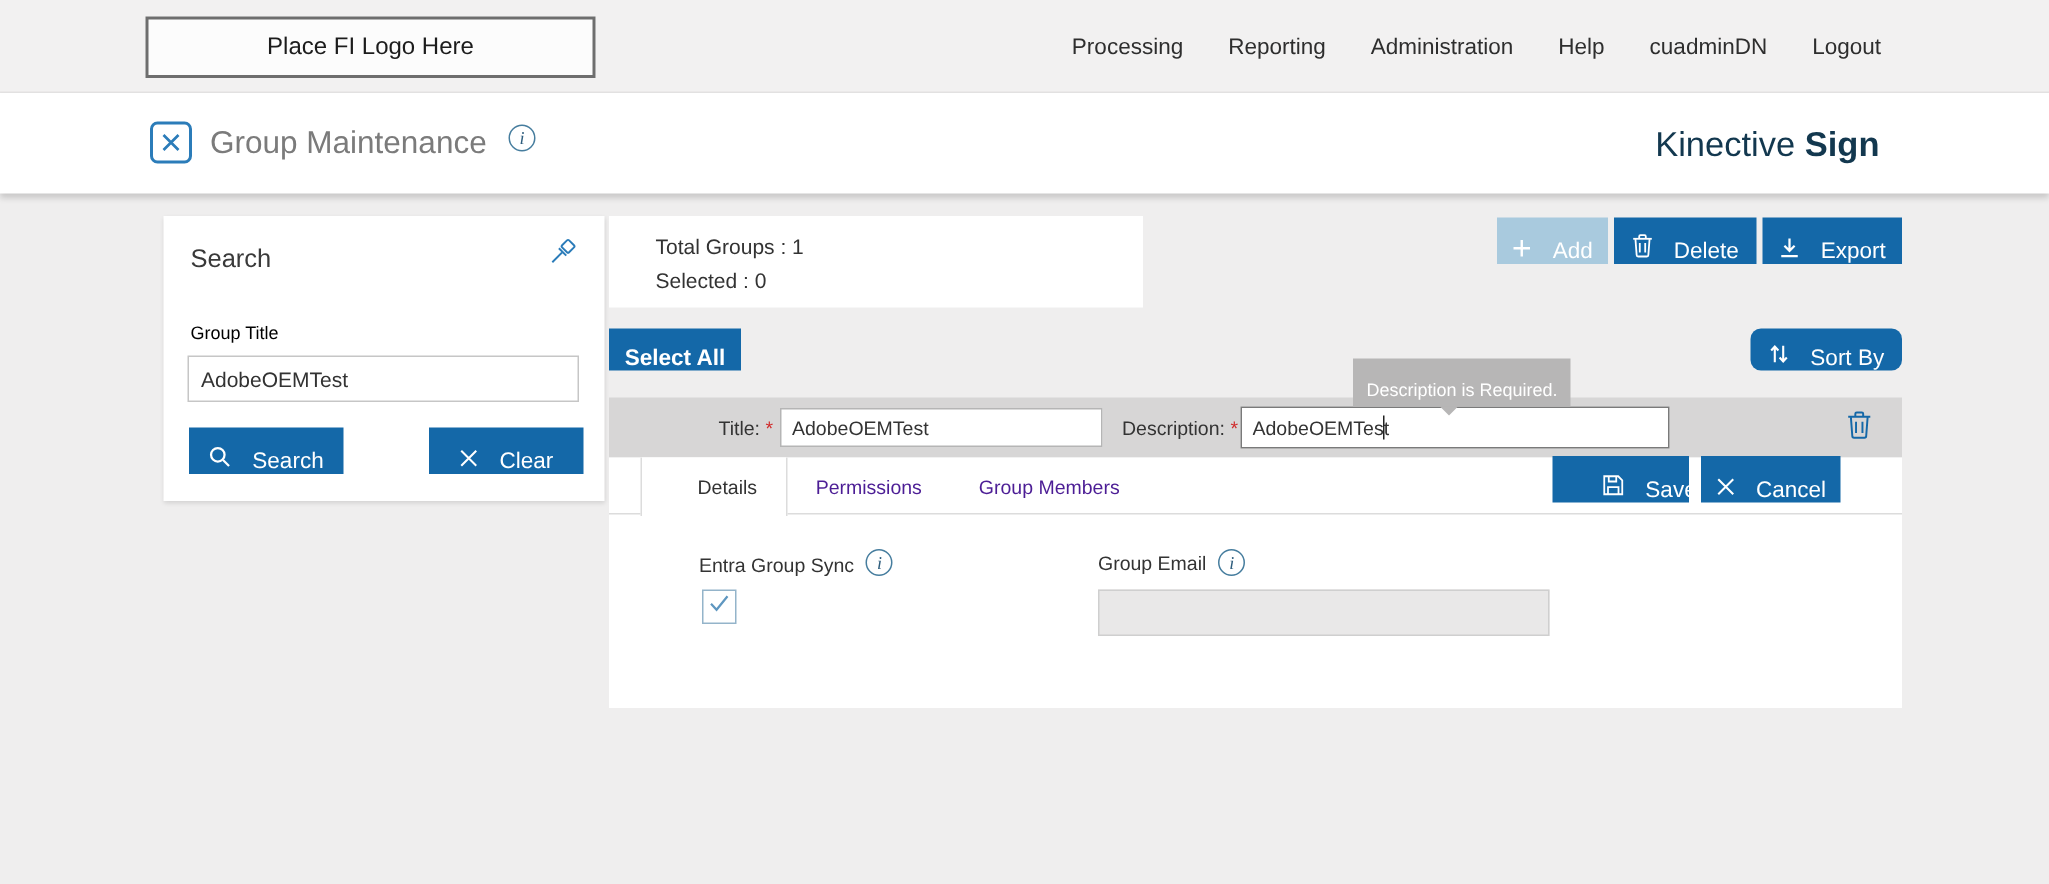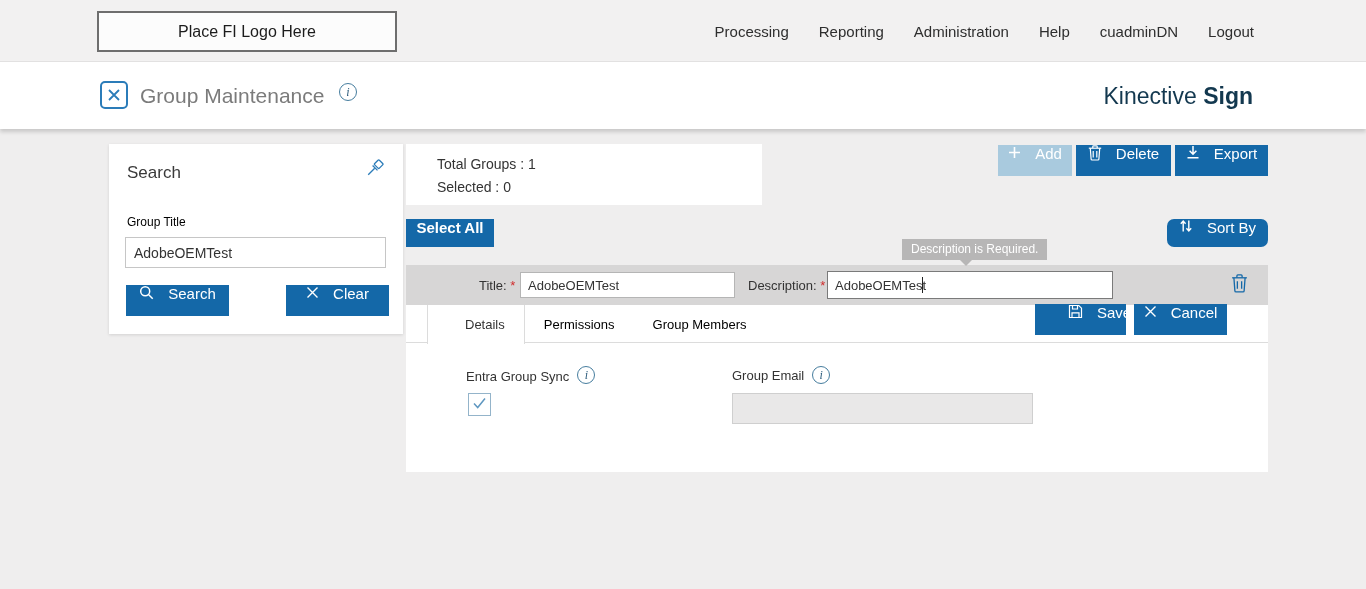--- a/index.html
+++ b/index.html
@@ -21,58 +21,58 @@
   .brand b { font-weight:700; }
 
   .info { width:18px; height:18px; border:1px solid #467d9e; border-radius:50%; display:inline-flex; align-items:center; justify-content:center; font-family:"Liberation Serif", serif; font-style:italic; font-size:12px; color:#2e5d7d; background:#fff; cursor:pointer; flex:none; }
 
   
   .search-card { position:absolute; left:109px; top:144px; width:294px; height:190px; background:#fff; box-shadow:0 1px 3px rgba(0,0,0,.12); }
   .search-title { position:absolute; left:18px; top:19px; font-size:17px; color:#3a3a3a; }
   .pin { position:absolute; right:19px; top:15px; color:#2b7cb9; cursor:pointer; }
   .field-label { position:absolute; left:18px; top:71px; font-size:12px; color:#000000; }
   .search-input { position:absolute; left:16px; top:93px; width:261px; height:31px; border:1px solid #c6c6c6; padding:0 8px; font-size:14px; color:#333; font-family:inherit; background:#fff; }
-  .btn { display:inline-flex; align-items:flex-start; justify-content:center; gap:14px; background:#1468a8; color:#fff; border:none; font-size:15px; font-family:inherit; cursor:pointer; }
+  .btn { display:inline-flex; align-items:flex-end; justify-content:center; gap:14px; background:#1468a8; color:#fff; border:none; font-size:15px; font-family:inherit; cursor:pointer; }
   .search-btn { position:absolute; left:17px; top:141px; width:103px; height:31px; }
   .clear-btn { position:absolute; right:14px; top:141px; width:103px; height:31px; }
 
   
   .summary { position:absolute; left:406px; top:144px; width:356px; height:61px; background:#fff; padding:9px 0 0 31px; font-size:14px; color:#333; line-height:23px; }
 
   
   .toolbar { position:absolute; top:145px; right:98px; display:flex; gap:4px; }
   .toolbar .btn { height:31px; }
   .btn-add { background:#a9cade; width:74px; cursor:default; }
   .btn-delete { width:95px; }
   .btn-export { width:93px; }
 
   .select-all { position:absolute; left:406px; top:219px; width:88px; height:28px; font-size:15px;font-weight:bold; }
   .sort-by { position:absolute; right:98px; top:219px; width:101px; height:28px; font-size:15px;border-radius:7px; }
 
   
-  .tooltip { position:absolute; left:902px; top:239px; background:#b7b6b6; color:#fff; font-size:12px; padding:3px 9px 4px; z-index:3; white-space:nowrap; }
+  .tooltip { position:absolute; left:902px; top:239px; background:#b7b6b6; color:#fff; font-size:12px; padding:14px 9px 4px; z-index:3; white-space:nowrap; }
   .tooltip:after { content:""; position:absolute; left:58px; bottom:-6px; border:6px solid transparent; border-top-color:#b7b6b6; border-bottom:none; }
 
   
   .row-head { position:absolute; left:406px; top:265px; width:862px; height:40px; background:#d7d6d6; }
   .row-head .lbl { position:absolute; font-size:13px; color:#333; top:13px; white-space:nowrap; }
   .req { color:#d02c2c; }
   .title-lbl { left:73px; }
   .title-input { position:absolute; left:114px; top:7px; width:215px; height:26px; border:1px solid #b5b5b5; padding:0 7px; font-size:13px; color:#333; font-family:inherit; background:#fff; }
   .desc-lbl { left:342px; }
   .desc-wrap { position:absolute; left:421px; top:6px; width:286px; height:28px; }
   .desc-input { width:100%; height:100%; border:1px solid #7a7a7a; padding:0 7px; font-size:13px; color:#333; font-family:inherit; background:#fff; }
   .caret { position:absolute; left:95px; top:6px; width:1px; height:16px; background:#222; }
   .row-trash { position:absolute; right:20px; top:9px; color:#1468a8; cursor:pointer; }
 
   
   .panel { position:absolute; left:406px; top:305px; width:862px; height:167px; background:#fff; }
   .tabbar { position:relative; display:flex; align-items:flex-start; height:38px; padding-left:21px; }
   .tabbar:after { content:""; position:absolute; left:0; right:0; bottom:0; height:1px; background:#dcdcdc; }
-  .tab { position:relative; z-index:2; display:inline-flex; align-items:center; height:38px; padding:0 19px; font-size:13px; color:#000000; cursor:pointer; background:transparent; }
+  .tab { position:relative; z-index:2; display:inline-flex; align-items:center; height:38px; padding:0 19px; font-size:13px; color:#4c1d95; cursor:pointer; background:transparent; }
   .tab.active { color:#333; background:#fff; border-left:1px solid #dcdcdc; border-right:1px solid #dcdcdc; height:39px;padding-left:37px; }
   .save-btn { position:absolute; right:142px; top:-1px; width:91px; height:31px; z-index:3;padding-left:38px; }
   .cancel-btn { position:absolute; right:41px; top:-1px; width:93px; height:31px; z-index:3; }
 
   .entra-lbl { position:absolute; left:60px; top:61px; font-size:13px; color:#333; display:flex; align-items:flex-end; gap:8px; }
   .email-lbl { position:absolute; left:326px; top:61px; font-size:13px; color:#333; display:flex; align-items:center; gap:8px; }
   .checkbox { position:absolute; left:62px; top:88px; width:23px; height:23px; border:1px solid #94b4ca; background:#fff; display:flex; align-items:center; justify-content:center; color:#5f97c0; cursor:pointer; }
   .email-input { position:absolute; left:326px; top:88px; width:301px; height:31px; background:#e9e8e8; border:1px solid #cfcfcf; font-family:inherit; }
 </style>
 </head>

